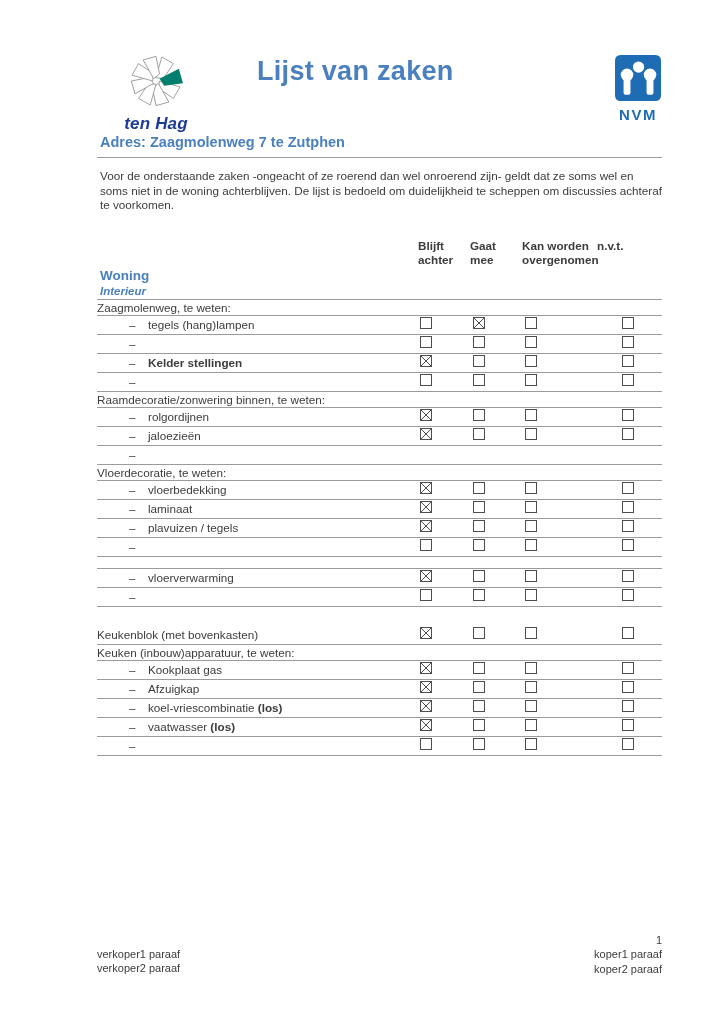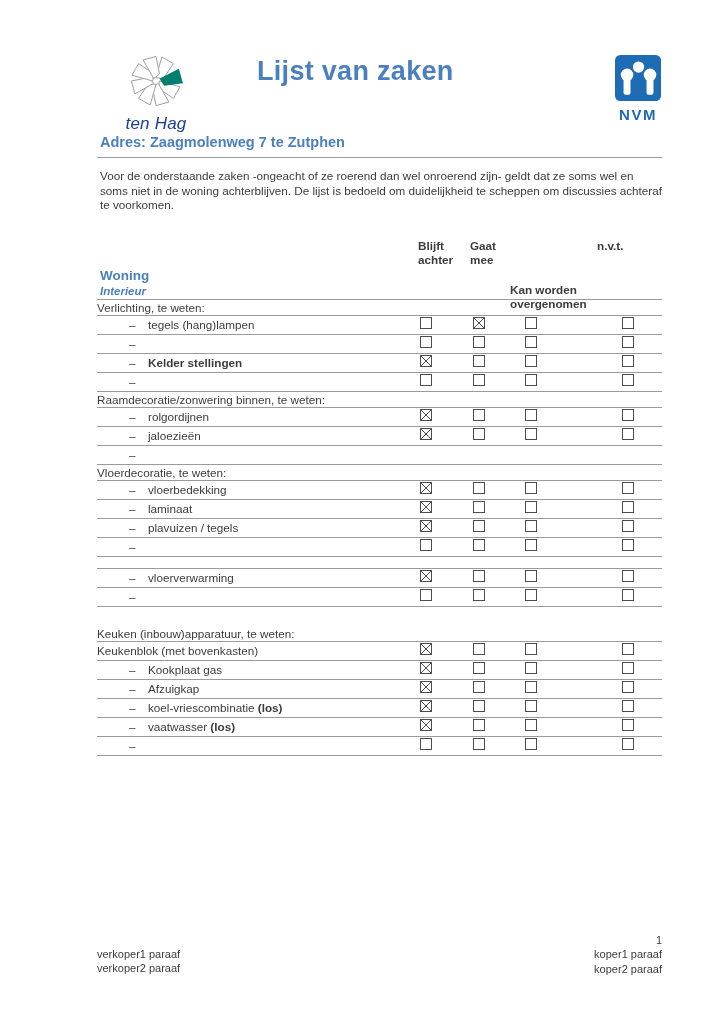--- a/index.html
+++ b/index.html
@@ -4,34 +4,34 @@
 <style>
   * { margin:0; padding:0; box-sizing:border-box; }
   html,body { background:#e8e8e8; }
   body { font-family:"Liberation Sans","DejaVu Sans",sans-serif; }
   .page {
     position:relative; width:728px; height:1030px; background:#ffffff;
     margin:0 auto; overflow:hidden; color:var(--text);
   }
   
   .brand { position:absolute; left:112px; top:52px; width:88px; text-align:center; }
-  .brand-text { font-size:17px; font-weight:normal; font-style:italic; color:var(--navy); letter-spacing:0.2px; }
+  .brand-text { font-size:17px; font-weight:bold; font-style:italic; color:var(--navy); letter-spacing:0.2px; }
   .page-title { position:absolute; left:257px; top:56px; font-size:27px; font-weight:bold; color:var(--blue); letter-spacing:0.3px; }
   .nvm { position:absolute; left:614px; top:55px; width:48px; text-align:center; }
   .nvm-text { font-size:15px; font-weight:bold; color:var(--nvm); letter-spacing:1.5px; margin-top:1px; }
   .nvm-rect { fill:var(--nvm); }
   
   .address { position:absolute; left:100px; top:134px; font-size:14.5px; font-weight:bold; color:var(--blue); }
   .address-line { position:absolute; left:97px; top:157px; width:565px; height:1px; background:var(--line); }
   
   .intro { position:absolute; left:100px; top:169px; width:562px; font-size:11.7px; line-height:14.6px; color:var(--text); }
   
   .colheads { position:absolute; left:97px; top:239px; width:565px; height:28px; font-size:11.7px; font-weight:bold; line-height:13.5px; }
   .colheads span { position:absolute; top:0; white-space:pre-line; }
-  .ch0 { left:321px; } .ch1 { left:373px; } .ch2 { left:413px;margin-top:44px; } .ch3 { left:500px;text-align:center; }
+  .ch0 { left:321px; } .ch1 { left:373px; } .ch2 { left:425px; } .ch3 { left:500px;text-align:center; }
   
   .table { position:absolute; left:97px; top:267px; width:565px; }
   .row { position:relative; border-bottom:1px solid var(--line); font-size:11.7px; }
   .row.section { height:18px; border-bottom:none; color:var(--blue); font-weight:bold; font-size:13.5px; line-height:17px; padding-left:3px; }
   .row.subsection { height:15px; color:var(--blue); font-weight:bold; font-style:italic; font-size:11.5px; line-height:13px; padding-left:3px; }
   .row.group { height:16px; line-height:15px; }
   .row.item, .row.plain { height:19px; }
   .row.spacer { height:12px; }
   .row.gap { height:19px; border-bottom:none; }
   .row .dash { position:absolute; left:32px; top:2px; line-height:14px; }
@@ -100,21 +100,21 @@
     <span class="ch1">Gaat
 mee</span>
     <span class="ch2">Kan worden
 overgenomen</span>
     <span class="ch3">n.v.t.</span>
   </div>
 
   <div class="table">
       <div class="row section">Woning</div>
       <div class="row subsection">Interieur</div>
-      <div class="row group">Verlichting, te weten:</div>
+      <div class="row group">Zaagmolenweg, te weten:</div>
       <div class="row item">
         <span class="dash">–</span>
         <span class="label">tegels (hang)lampen</span>
         <span class="cb c0"></span>
         <span class="cb c1 checked"></span>
         <span class="cb c2"></span>
         <span class="cb c3"></span>
       </div>
       <div class="row item">
         <span class="dash">–</span>
@@ -205,28 +205,28 @@
       </div>
       <div class="row item">
         <span class="dash">–</span>
         <span class="label"></span>
         <span class="cb c0"></span>
         <span class="cb c1"></span>
         <span class="cb c2"></span>
         <span class="cb c3"></span>
       </div>
       <div class="row gap"></div>
-      <div class="row group">Keuken (inbouw)apparatuur, te weten:</div>
       <div class="row plain">
         <span class="label">Keukenblok (met bovenkasten)</span>
         <span class="cb c0 checked"></span>
         <span class="cb c1"></span>
         <span class="cb c2"></span>
         <span class="cb c3"></span>
       </div>
+      <div class="row group">Keuken (inbouw)apparatuur, te weten:</div>
       <div class="row item">
         <span class="dash">–</span>
         <span class="label">Kookplaat gas</span>
         <span class="cb c0 checked"></span>
         <span class="cb c1"></span>
         <span class="cb c2"></span>
         <span class="cb c3"></span>
       </div>
       <div class="row item">
         <span class="dash">–</span>

